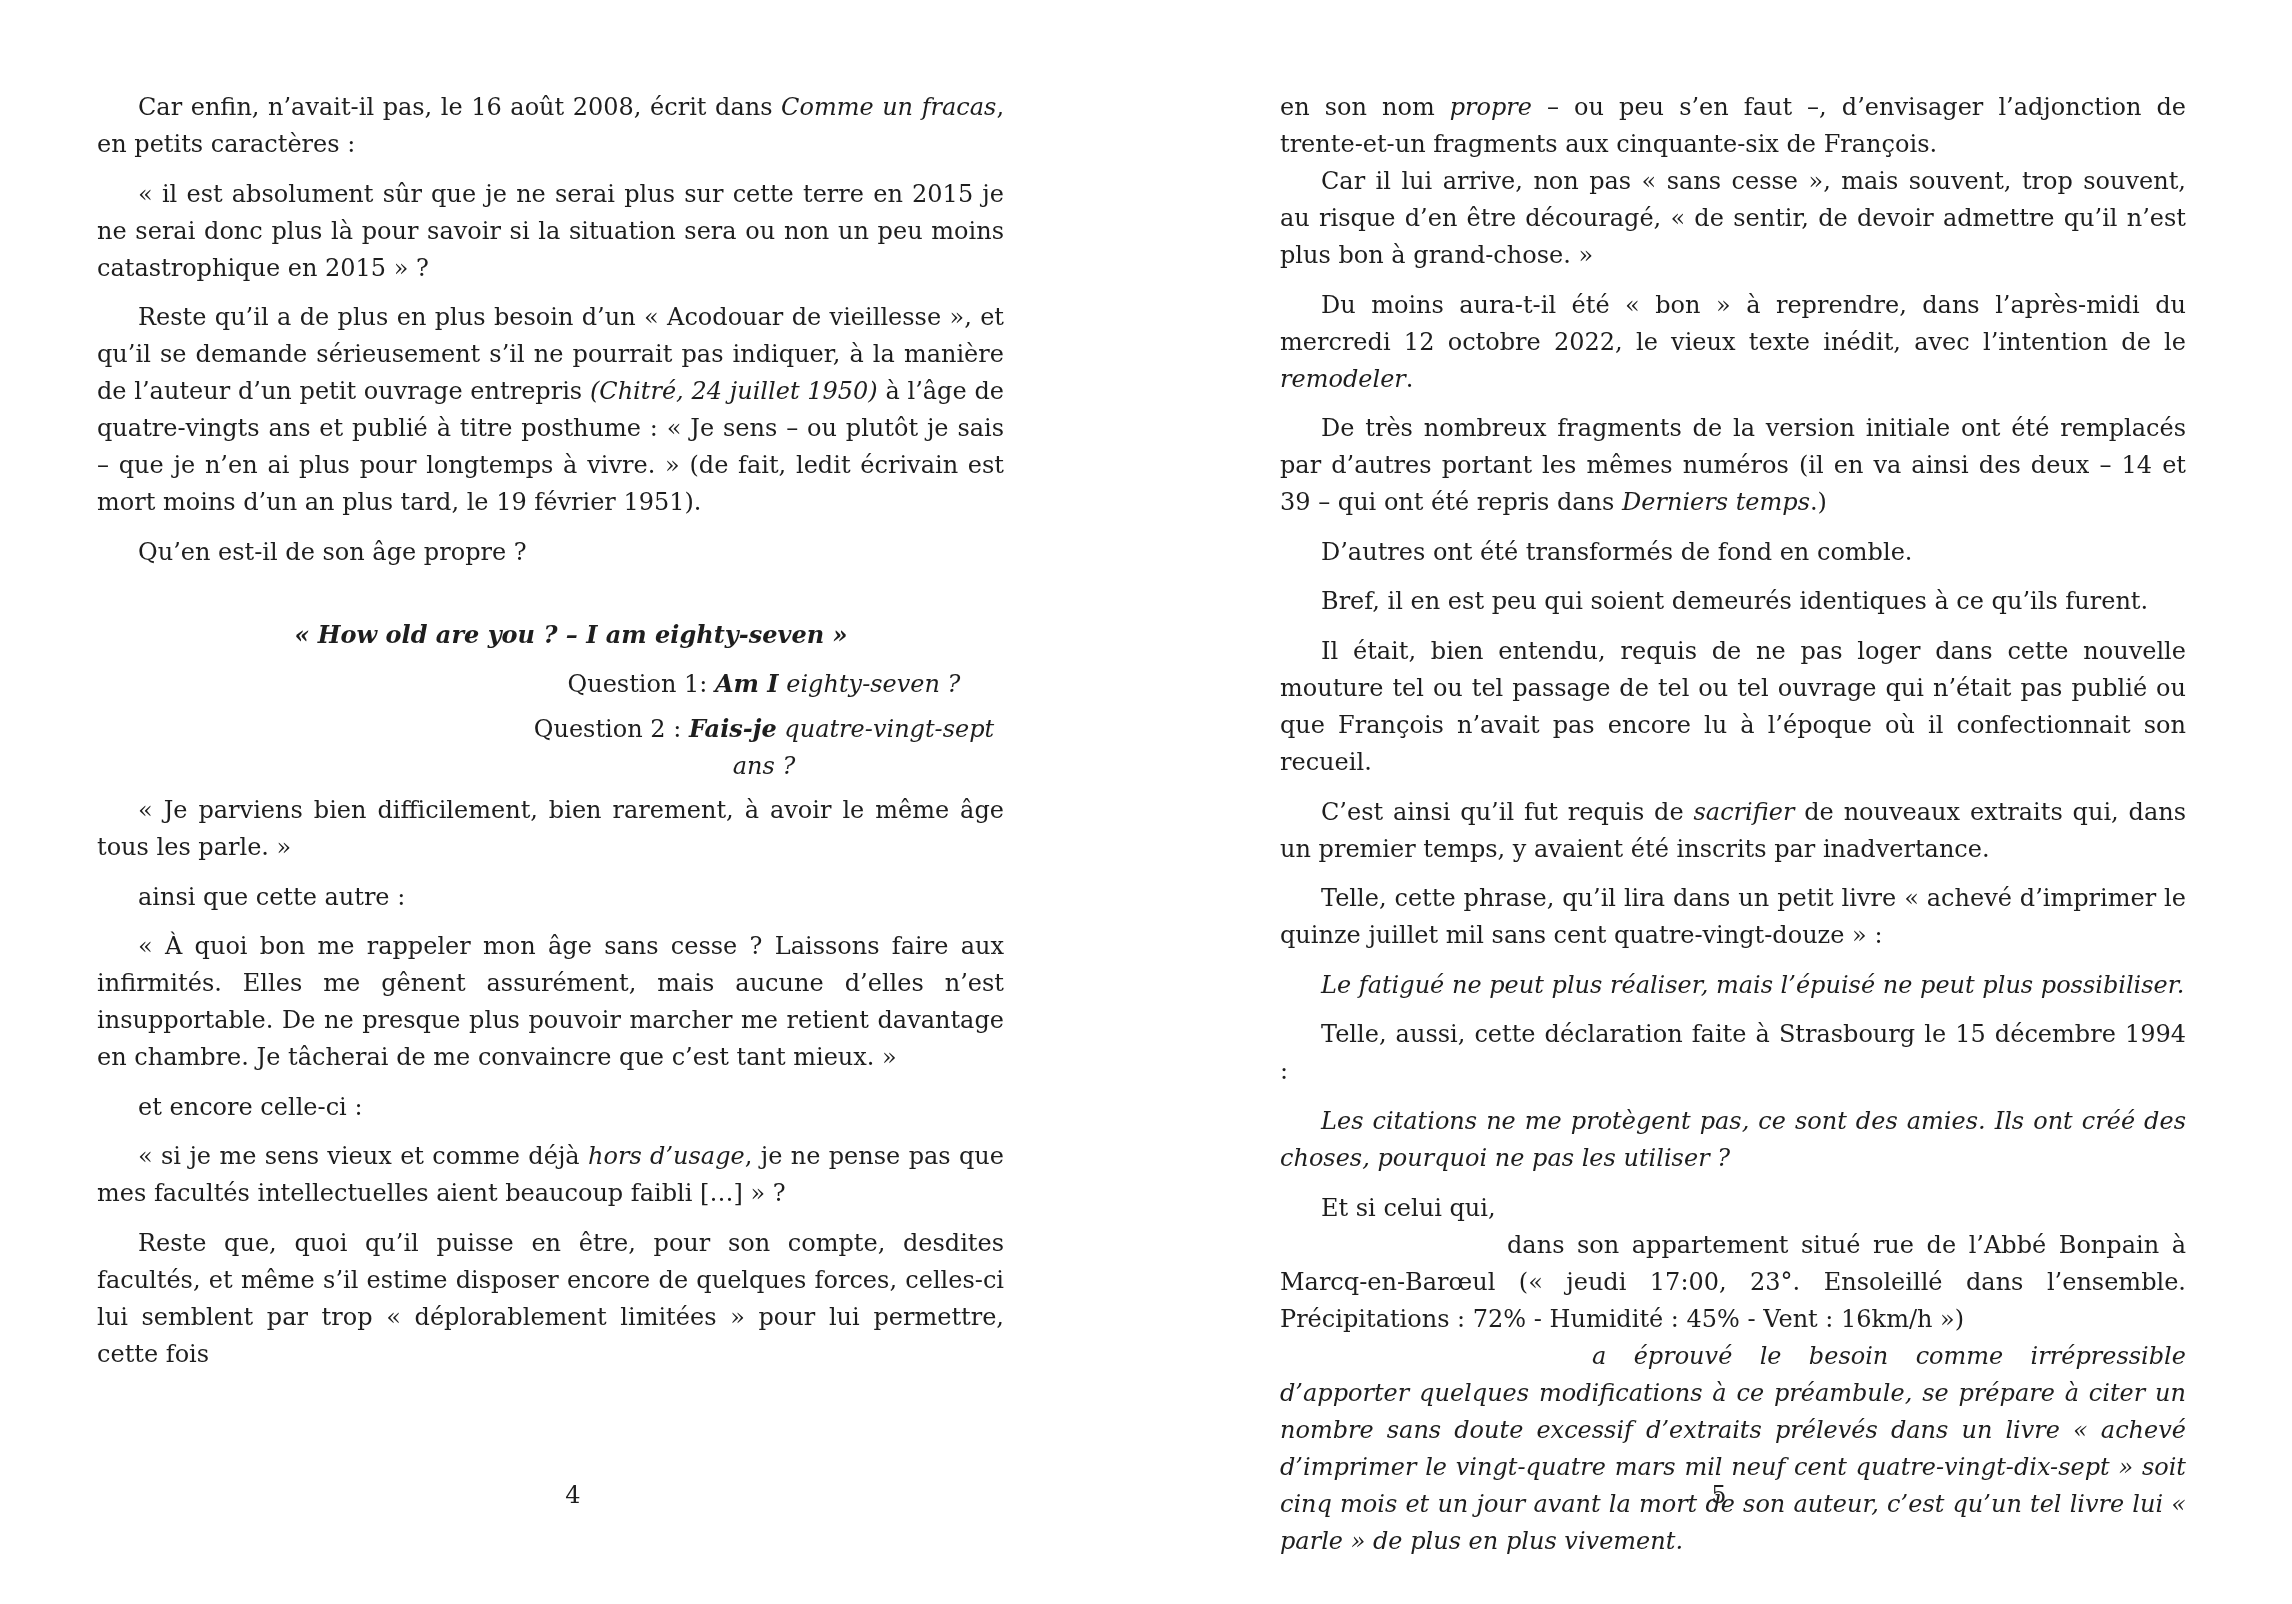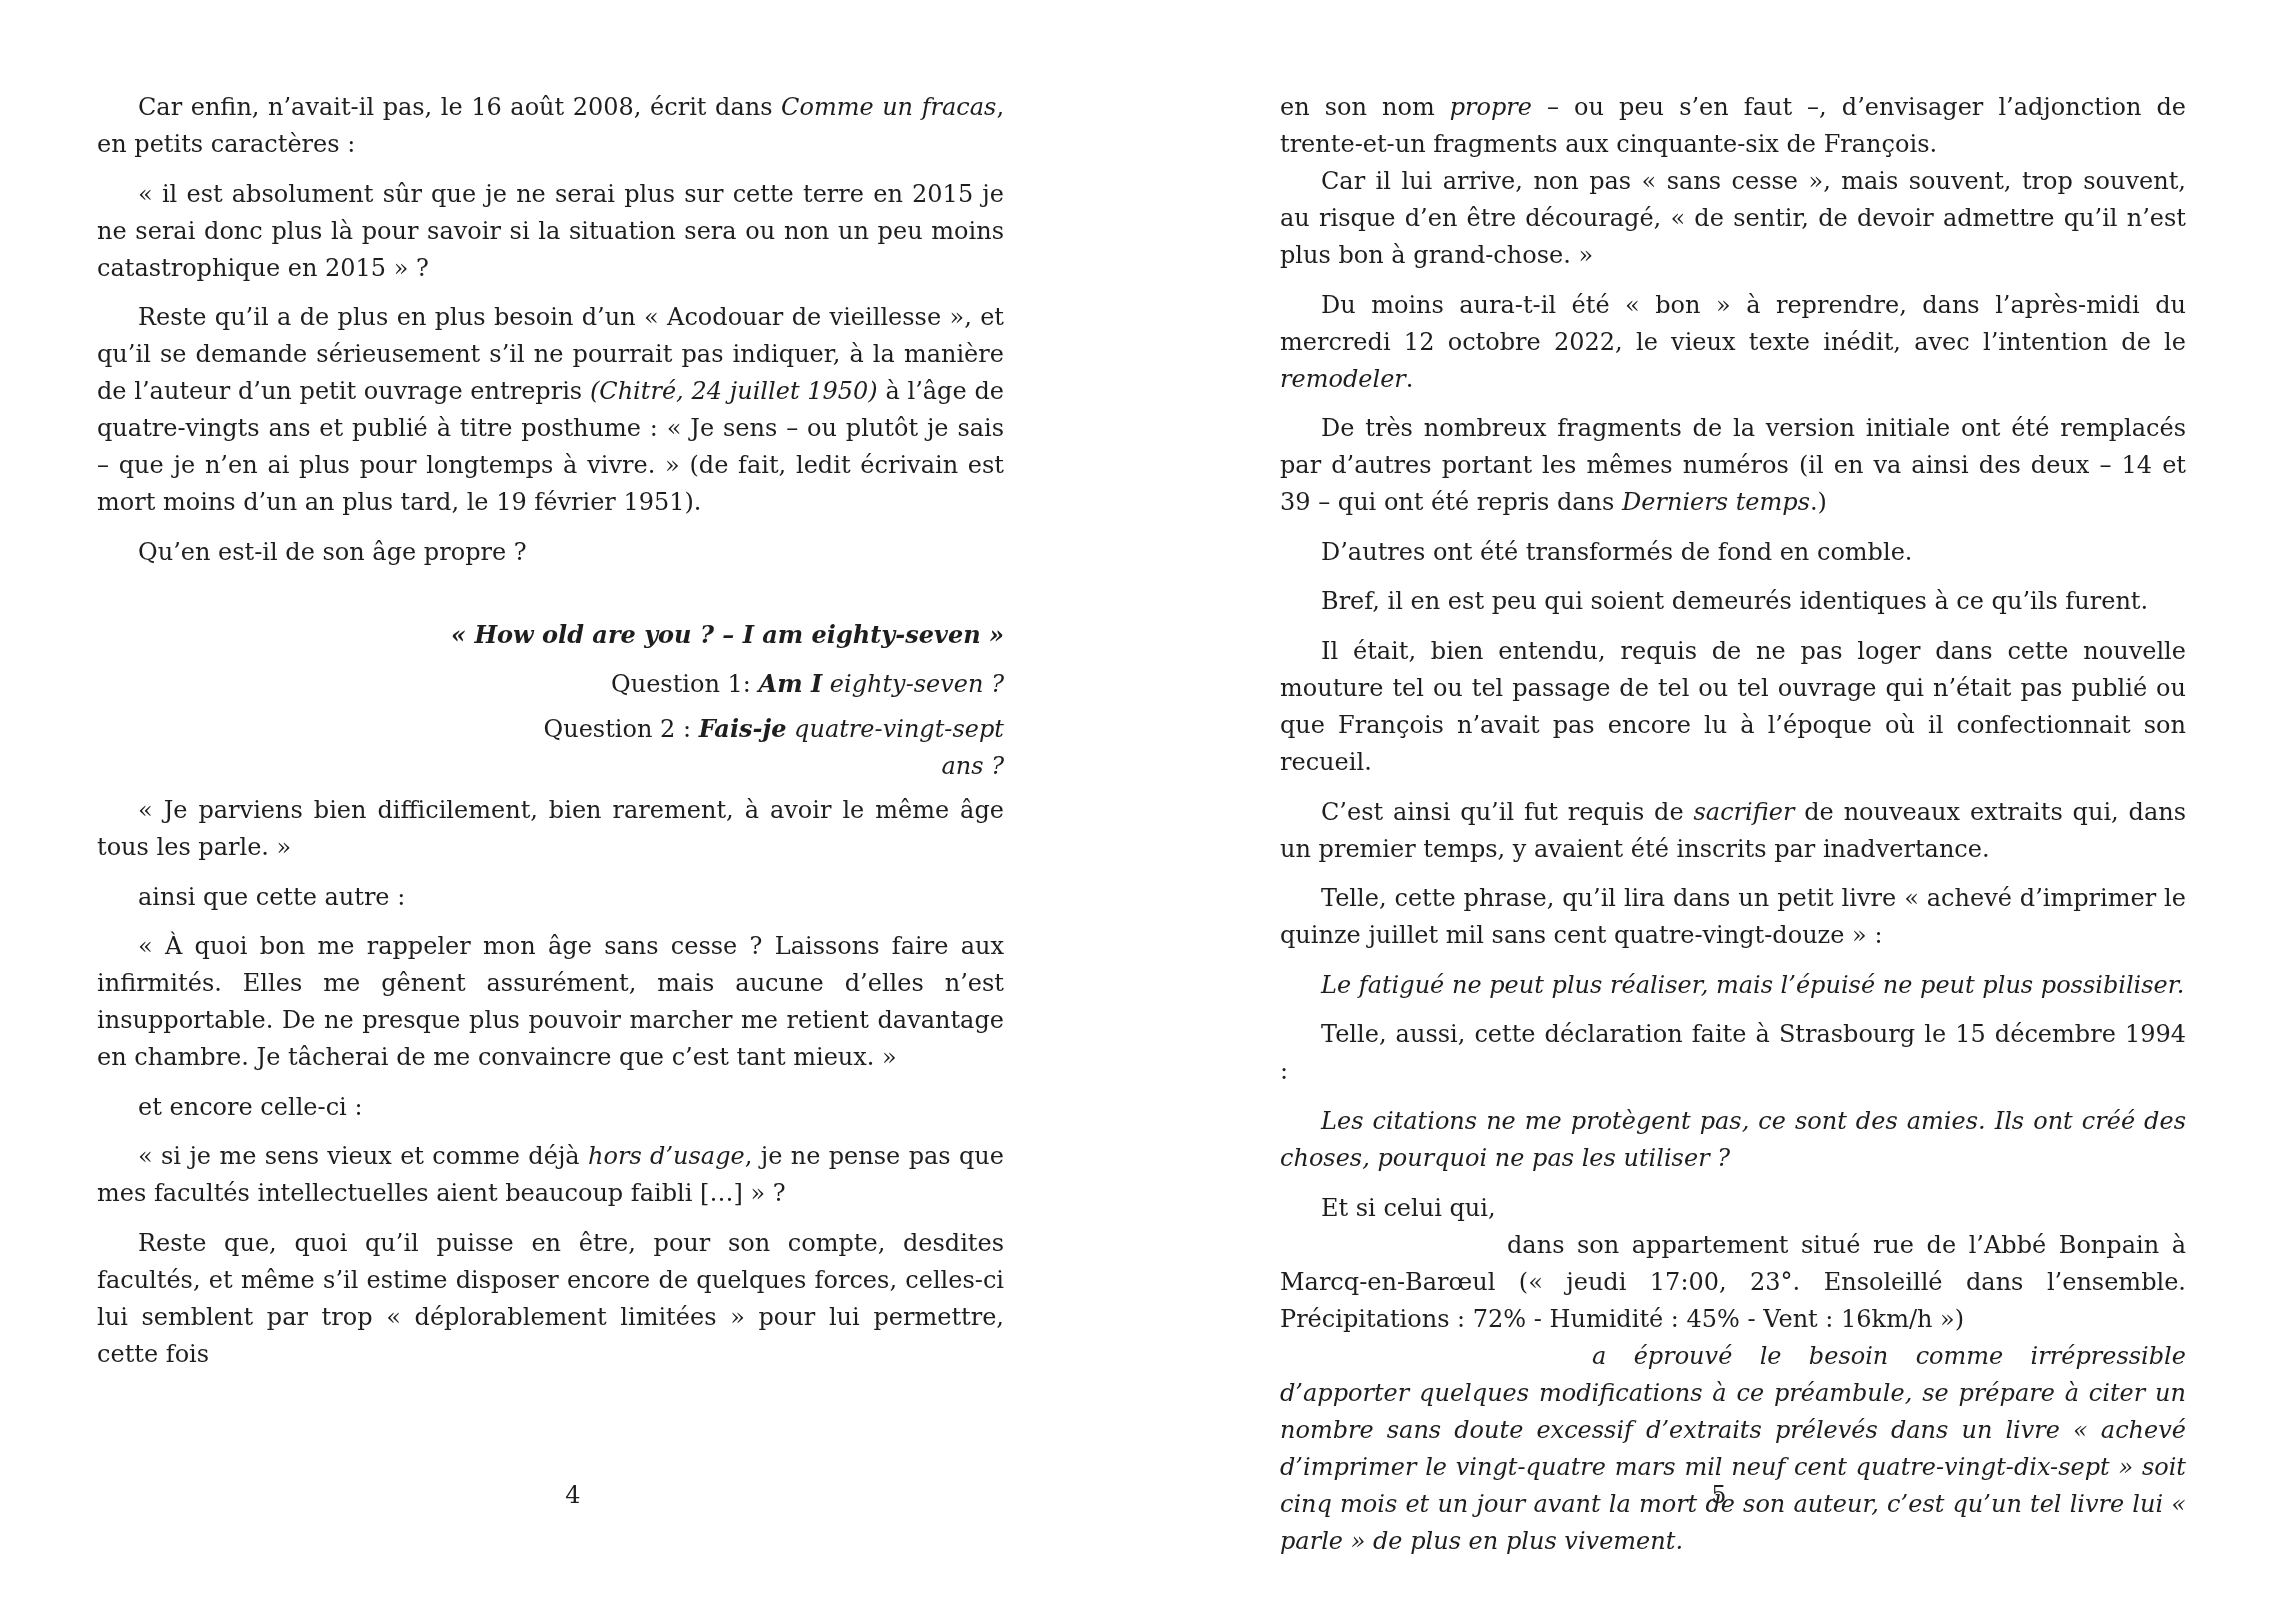--- a/index.html
+++ b/index.html
@@ -36,25 +36,25 @@
     text-align: justify;
   }
   .ind    { text-indent: 41px; }
   .it     { font-style: italic; }
   .nogap  { margin-bottom: 0; }
   .gaptop { margin-top: 49px; }
   .head {
     font-weight: 700;
     font-style: italic;
     margin-top: 45px;
-    text-align: right;
+    text-align: center;
   }
   .qline {
     margin: 0 0 6.8px 427px;
-    text-align: right;
+    text-align: center;
   }
   .ti234 { text-indent: 227px; }
   .ti322 { text-indent: 312px; font-style: italic; }
 
   .seg-i  { font-style: italic; }
   .seg-bi { font-style: italic; font-weight: 700; }
 
   .pagenum {
     position: absolute;
     top: 1481px;

